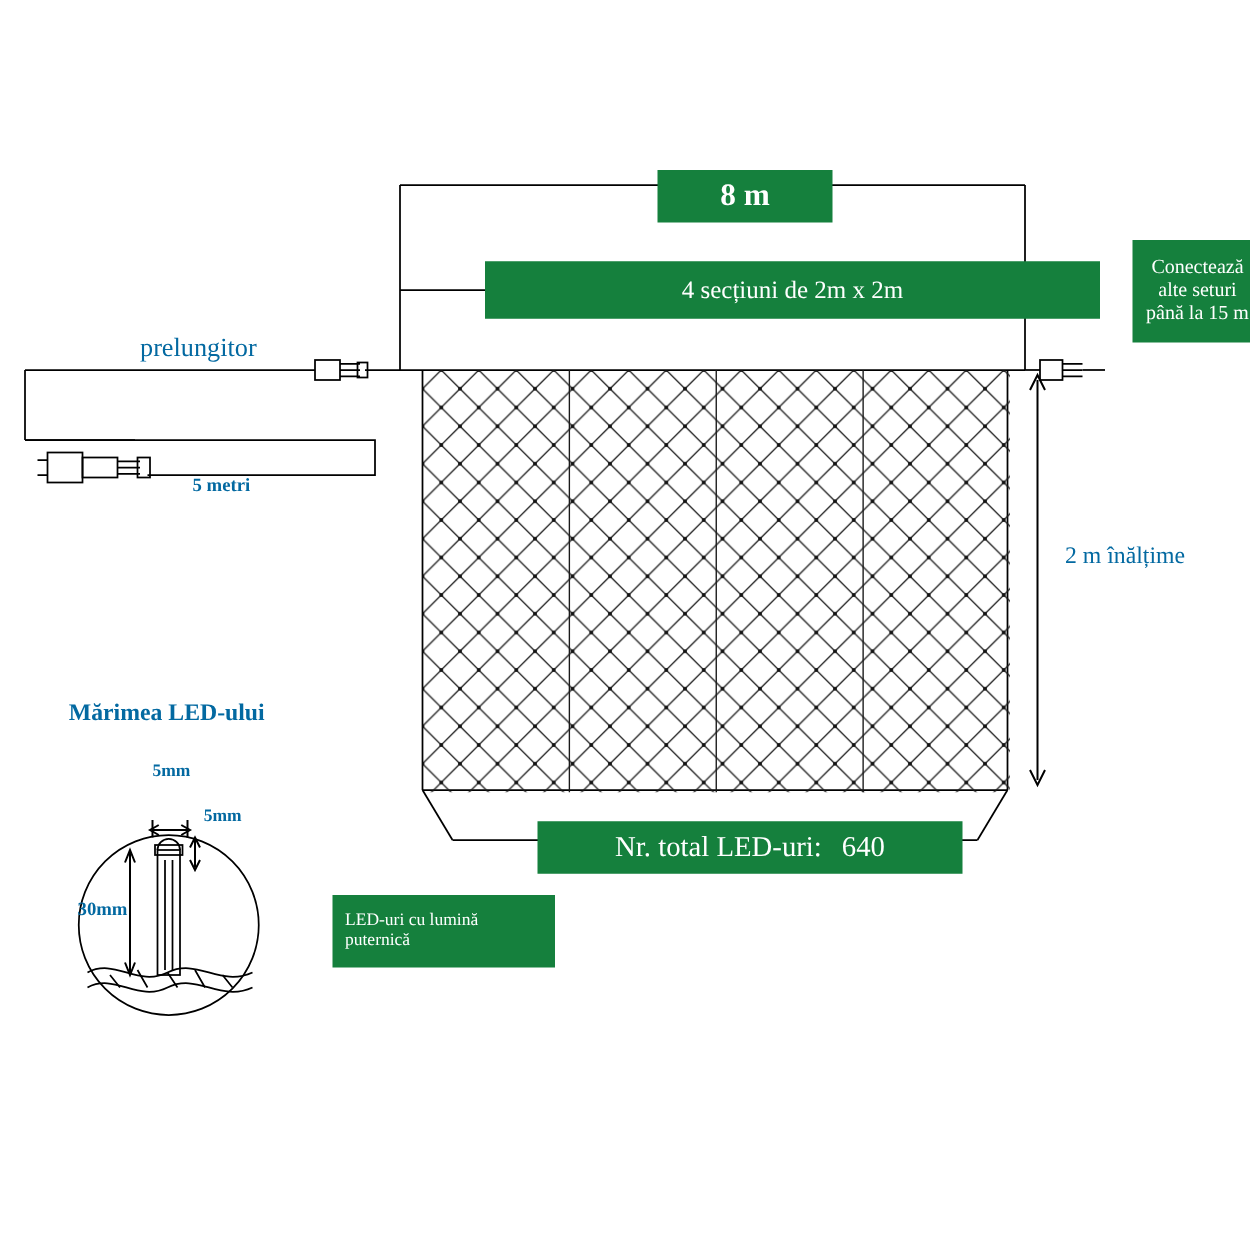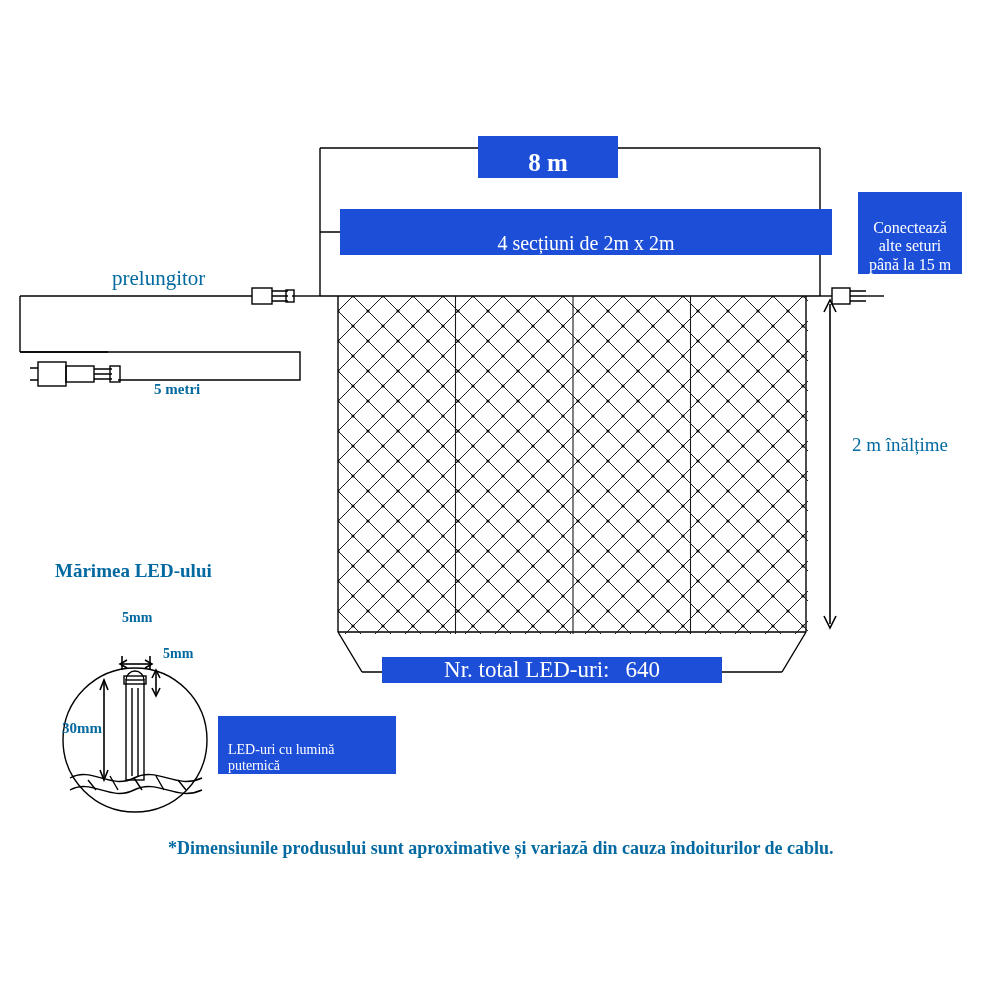--- a/index.html
+++ b/index.html
@@ -13,28 +13,29 @@
     height: 1000px;
     background: #ffffff;
     font-family: "Liberation Serif", serif;
     color: #000000;
     overflow: hidden;
   }
   .abs { position: absolute; }
 
   
   .blackbox {
-    background: #1d4ed8;
+    background: #15803d;
     color: #ffffff;
     display: flex;
-    align-items: flex-end;
+    align-items: center;
     justify-content: center;
     text-align: center;
     line-height: 1.15;
     white-space: pre-line;
+    margin-left: 48px;
   }
 
   
   .plain {
     color: #0369a1;
     white-space: pre-line;
   }
 
   
   svg { display: block; }
@@ -152,21 +153,21 @@
   <div class="abs blackbox" style="left:340px; top:209px; width:492px; height:46px; font-size:20px;">
     <span>4 secțiuni de 2m x 2m</span>
   </div>
 
   <div class="abs blackbox" style="left:858px; top:192px; width:104px; height:82px; font-size:16px;">
     <span>Conectează
 alte seturi
 până la 15 m</span>
   </div>
 
-  <div class="abs blackbox" style="left:382px; top:657px; width:340px; height:26px; font-size:23px; gap:16px;">
+  <div class="abs blackbox" style="left:382px; top:657px; width:340px; height:42px; font-size:23px; gap:16px;">
     <span>Nr. total LED-uri:</span>
     <span>640</span>
   </div>
 
   <div class="abs blackbox" style="left:218px; top:716px; width:168px; height:58px; font-size:14px; justify-content:flex-start; text-align:left; padding-left:10px;">
     <span>LED-uri cu lumină
 puternică</span>
   </div>
 
   <div class="abs plain" style="left:112px; top:266px; font-size:21px;">prelungitor</div>
@@ -176,15 +177,14 @@
   <div class="abs plain" style="left:852px; top:434px; font-size:19px;">2 m înălțime</div>
 
   <div class="abs plain" style="left:55px; top:560px; font-size:19px; font-weight:bold;">Mărimea LED-ului</div>
 
   <div class="abs plain" style="left:122px; top:610px; font-size:14px; font-weight:bold;">5mm</div>
 
   <div class="abs plain" style="left:163px; top:646px; font-size:14px; font-weight:bold;">5mm</div>
 
   <div class="abs plain" style="left:62px; top:720px; font-size:15px; font-weight:bold;">30mm</div>
 
-  <div class="abs plain" style="left:168px; top:838px; font-size:18px; font-weight:bold;">*Dimensiunile produsului sunt aproximative și variază din cauza îndoiturilor de cablu.</div>
 
 </div>
 
 </body></html>

